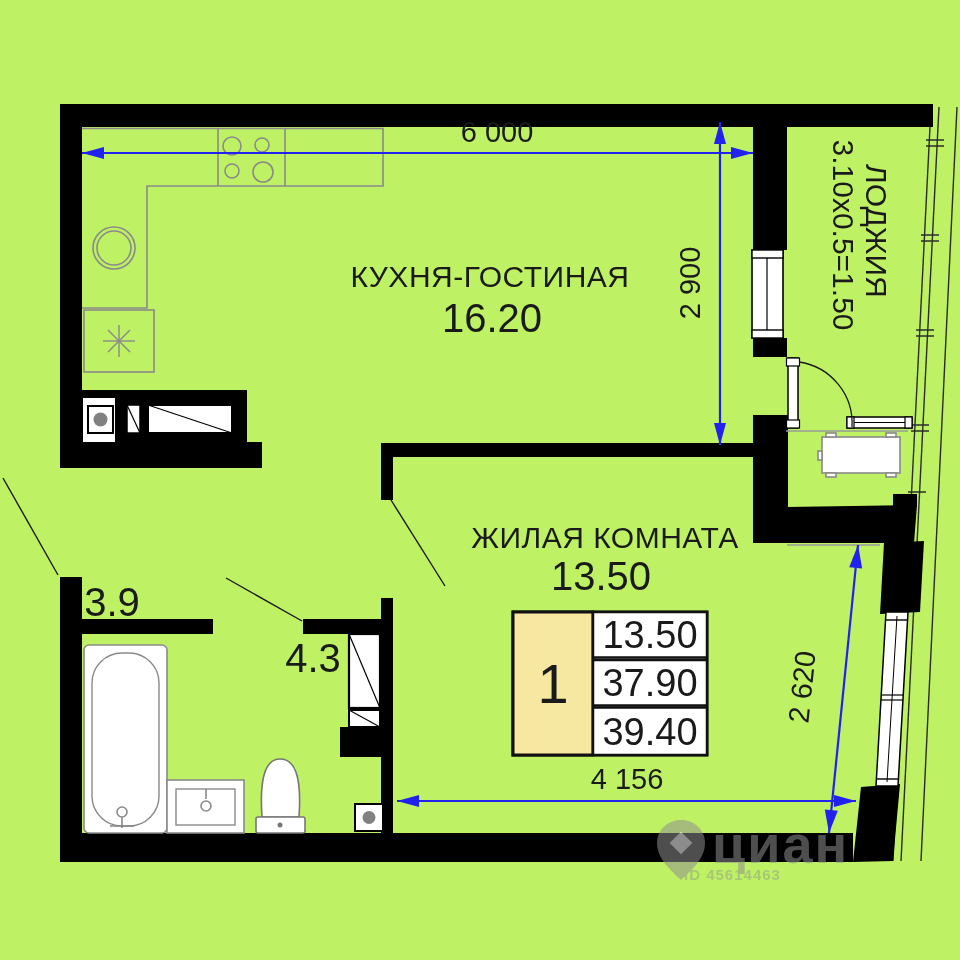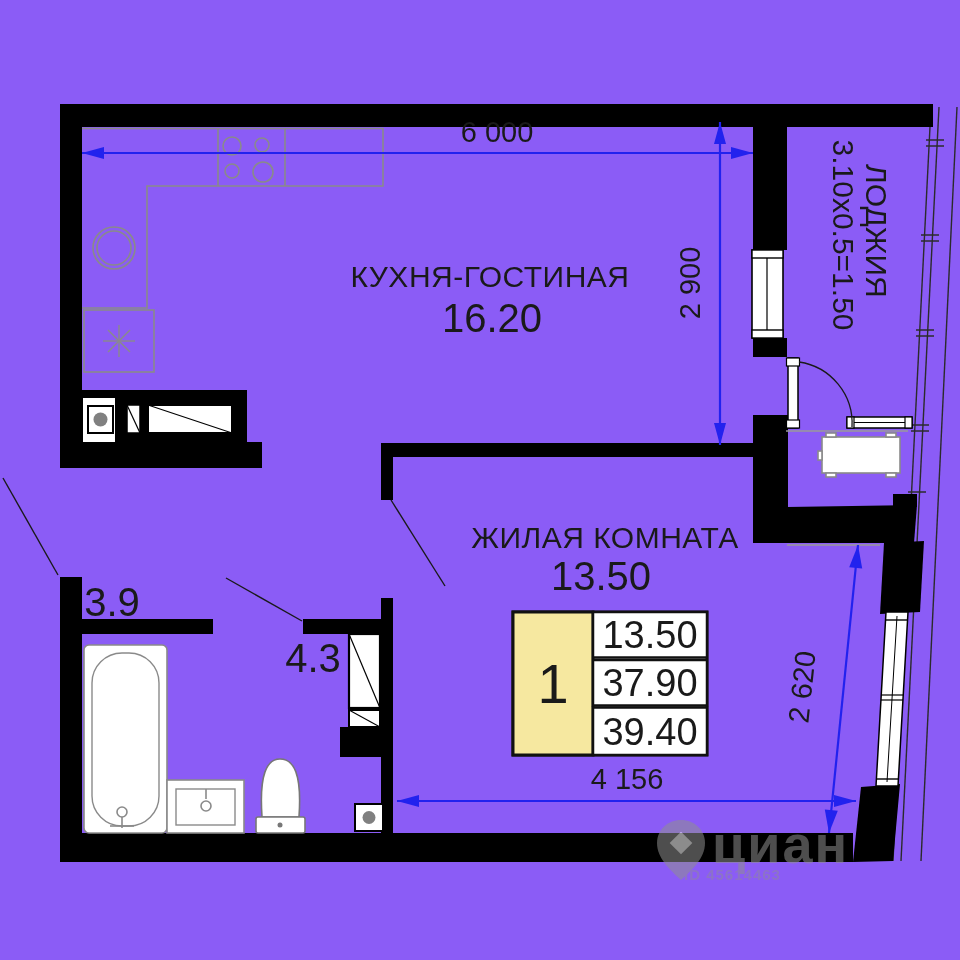--- a/index.html
+++ b/index.html
@@ -1,16 +1,16 @@
 <!DOCTYPE html>
 <html><head>
 <meta charset="utf-8">
 <style>
   html,body{margin:0;padding:0;background:#ffffff;}
-  .stage{position:relative;width:960px;height:960px;background:#8b5cf6;overflow:hidden;
+  .stage{position:relative;width:960px;height:960px;background:#bef264;overflow:hidden;
          font-family:"Liberation Sans", sans-serif;}
   svg{display:block}
   svg text{font-family:"Liberation Sans", sans-serif;fill:#1a1a1a;}
   .tc{text-anchor:middle;}
   .t-room{font-size:30px;letter-spacing:0.5px;}
   .t-area{font-size:40px;}
   .t-dim{font-size:29px;}
   .t-stamp-big{font-size:56px;}
   .t-stamp{font-size:38px;}
   .t-loggia{font-size:30px;}

